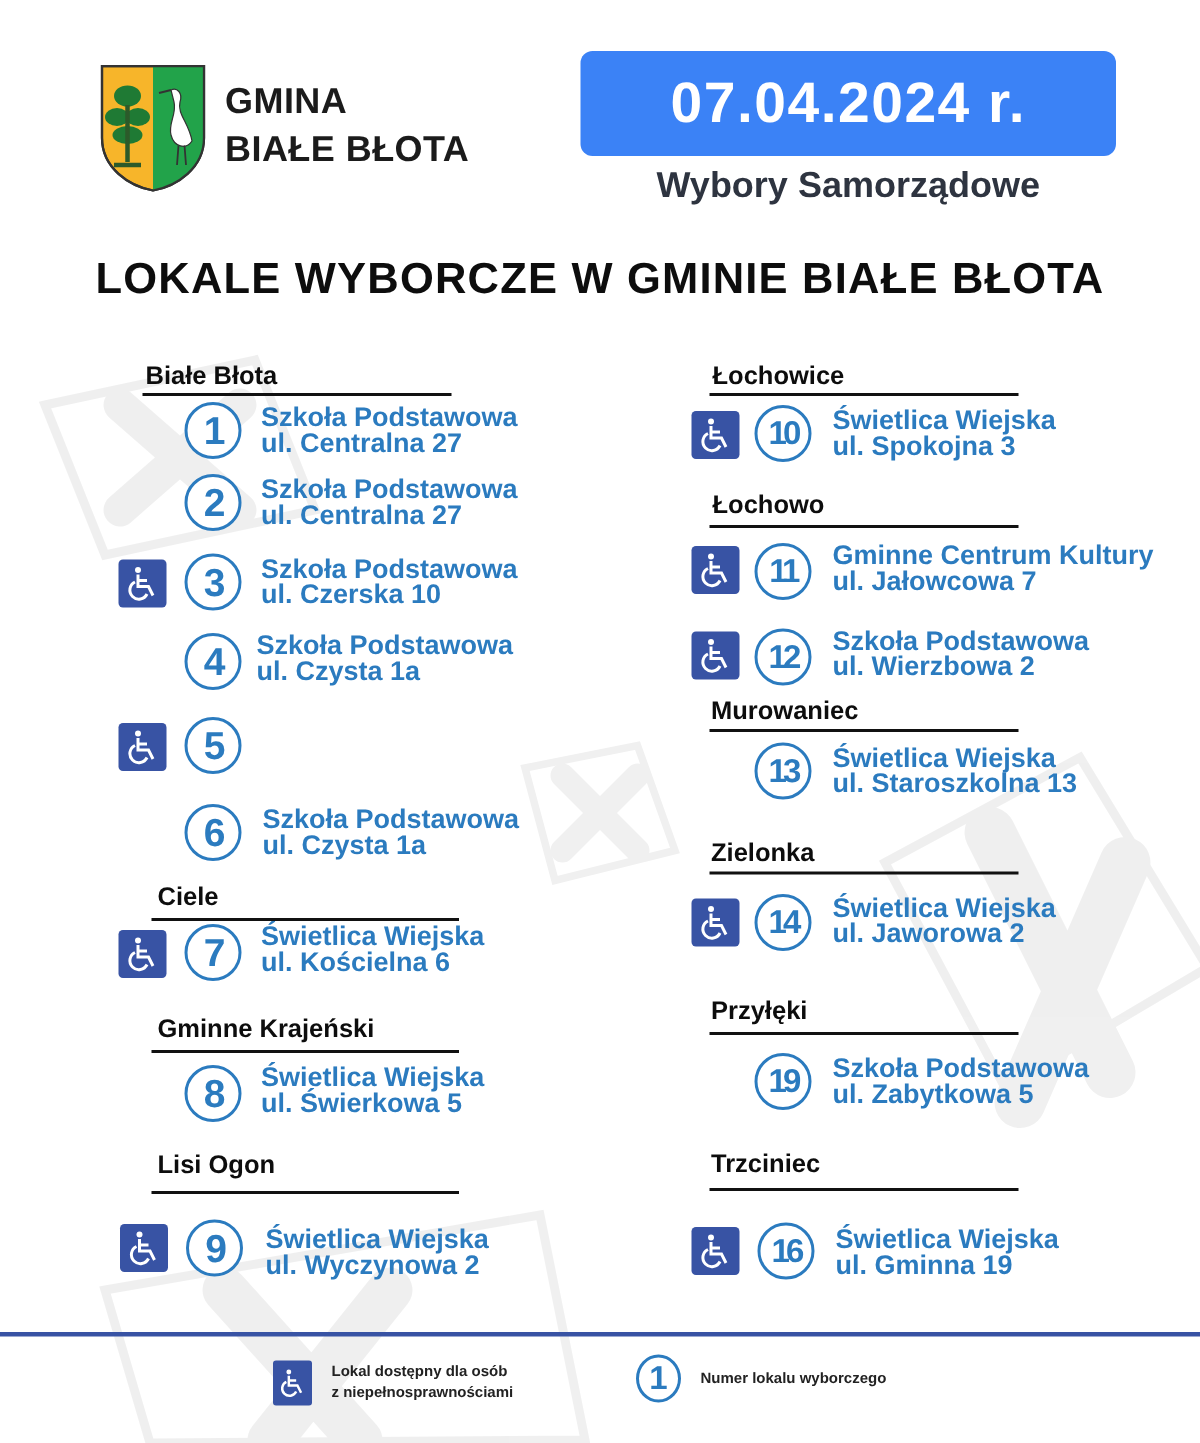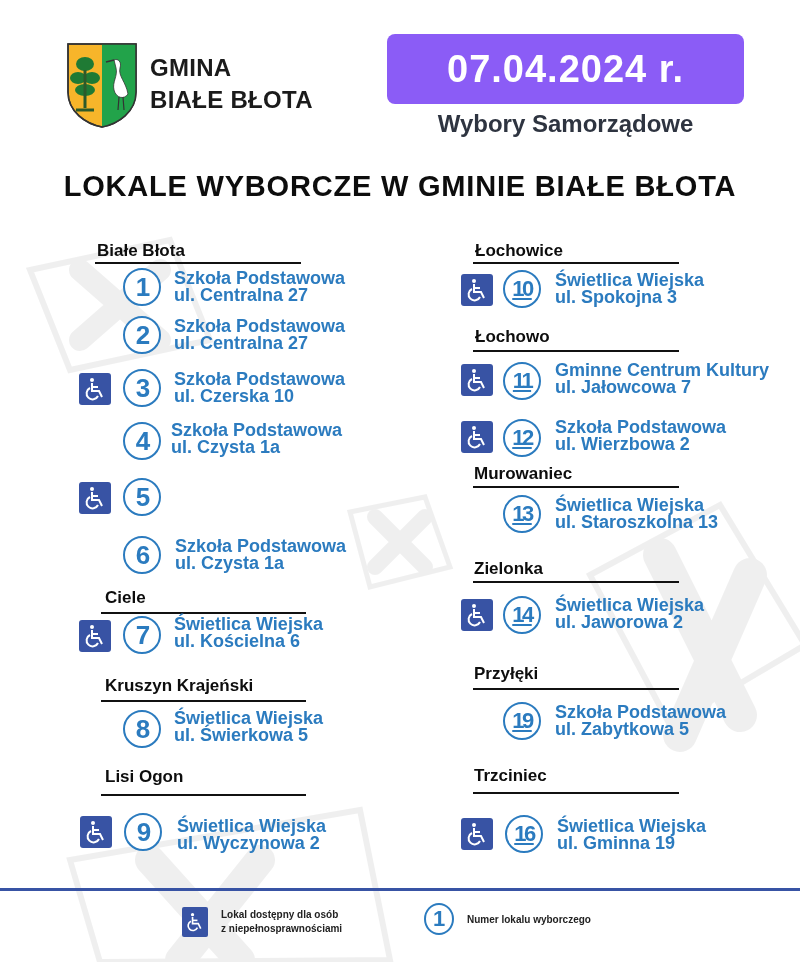--- a/index.html
+++ b/index.html
@@ -6,38 +6,38 @@
     html, body { width: 800px; height: 962px; background: #ffffff; overflow: hidden; }
     body { position: relative; font-family: "DejaVu Sans", sans-serif; color: #111; }
 
     .watermark { position: absolute; pointer-events: none; }
     .watermark svg { display: block; }
 
     
     .logo { position: absolute; left: 66px; top: 42px; width: 72px; height: 86px; }
     .logo-text { position: absolute; left: 150px; top: 52px; font-family: "Liberation Sans", sans-serif;
       font-weight: bold; font-size: 24px; line-height: 32px; color: #1b1b1b; letter-spacing: 0.3px; }
-    .date-box { position: absolute; left: 387px; top: 34px; width: 357px; height: 70px; background: #8b5cf6;
+    .date-box { position: absolute; left: 387px; top: 34px; width: 357px; height: 70px; background: #3b82f6;
       border-radius: 8px; display: flex; align-items: center; justify-content: center; }
     .date-text { font-family: "Liberation Sans", sans-serif; font-weight: bold; font-size: 38px; color: #ffffff; letter-spacing: 1px; }
     .subtitle { position: absolute; left: 387px; top: 110px; width: 357px; text-align: center;
       font-family: "Liberation Sans", sans-serif; font-weight: bold; font-size: 24px; color: #2e3440; }
     .main-title { position: absolute; left: 0; top: 170px; width: 800px; text-align: center;
       font-family: "Liberation Sans", sans-serif; font-weight: bold; font-size: 29px; letter-spacing: 0.8px; color: #0d0d0d; }
     .group-head { position: absolute; font-family: "Liberation Sans", sans-serif; font-weight: bold;
       font-size: 17px; color: #0d0d0d; }
     .group-line { position: absolute; height: 2px; background: #111; }
 
     .entry { position: absolute; height: 40px; }
     .wc { position: absolute; width: 32px; height: 32px; background: #3853a4; border-radius: 3px;
       display: flex; align-items: center; justify-content: center; }
     .num { position: absolute; width: 38px; height: 38px; border: 2px solid #2b7bbf; border-radius: 50%;
       display: flex; align-items: center; justify-content: center; color: #2b7bbf;
       font-family: "Liberation Sans", sans-serif; font-weight: bold; font-size: 26px; letter-spacing: -2px; background: #fff; }
-    .num.two { font-size: 22px; letter-spacing: -2.5px; text-decoration: underline; }
+    .num.two { font-size: 22px; letter-spacing: -2.5px; }
     .desc { position: absolute; font-family: "Liberation Sans", sans-serif; font-weight: bold; font-size: 18px;
       line-height: 17px; color: #2b7bbf; white-space: nowrap; }
 
     
     .footer-line { position: absolute; left: 0; top: 888px; width: 800px; height: 3px; background: #3853a4; }
     .legend-wc { position: absolute; left: 182px; top: 907px; width: 26px; height: 30px; background: #3853a4;
       border-radius: 2px; display: flex; align-items: center; justify-content: center; }
     .legend-text { position: absolute; font-family: "Liberation Sans", sans-serif; font-weight: bold;
       font-size: 10px; line-height: 14px; color: #222; }
     .legend-num { position: absolute; left: 424px; top: 903px; width: 30px; height: 32px; border: 2px solid #2b7bbf;
@@ -195,21 +195,21 @@
         </g>
       </svg>
   </div>
   <div class="num" style="left:123px; top:0;">7</div>
   <div class="desc" style="left:174px; top:0;">
     <div>Świetlica Wiejska</div>
     <div>ul. Kościelna 6</div>
   </div>
 </div>
 
-<div class="group-head" style="left:105px; top:676px;">Kruszyn Krajeński</div>
+<div class="group-head" style="left:105px; top:676px;">Gminne Krajeński</div>
 <div class="group-line" style="left:101px; top:700px; width:205px;"></div>
 
 <div class="entry" style="left:0; top:710px;">
   <div class="num" style="left:123px; top:0;">8</div>
   <div class="desc" style="left:174px; top:0;">
     <div>Świetlica Wiejska</div>
     <div>ul. Świerkowa 5</div>
   </div>
 </div>
 

